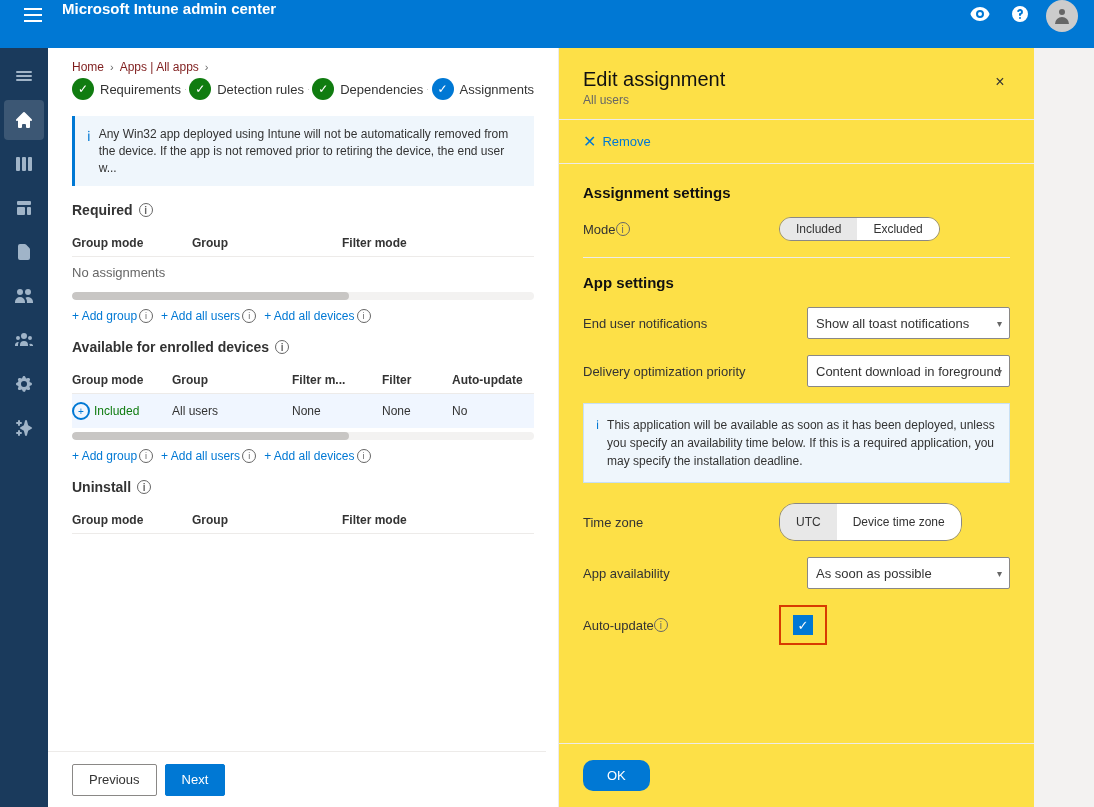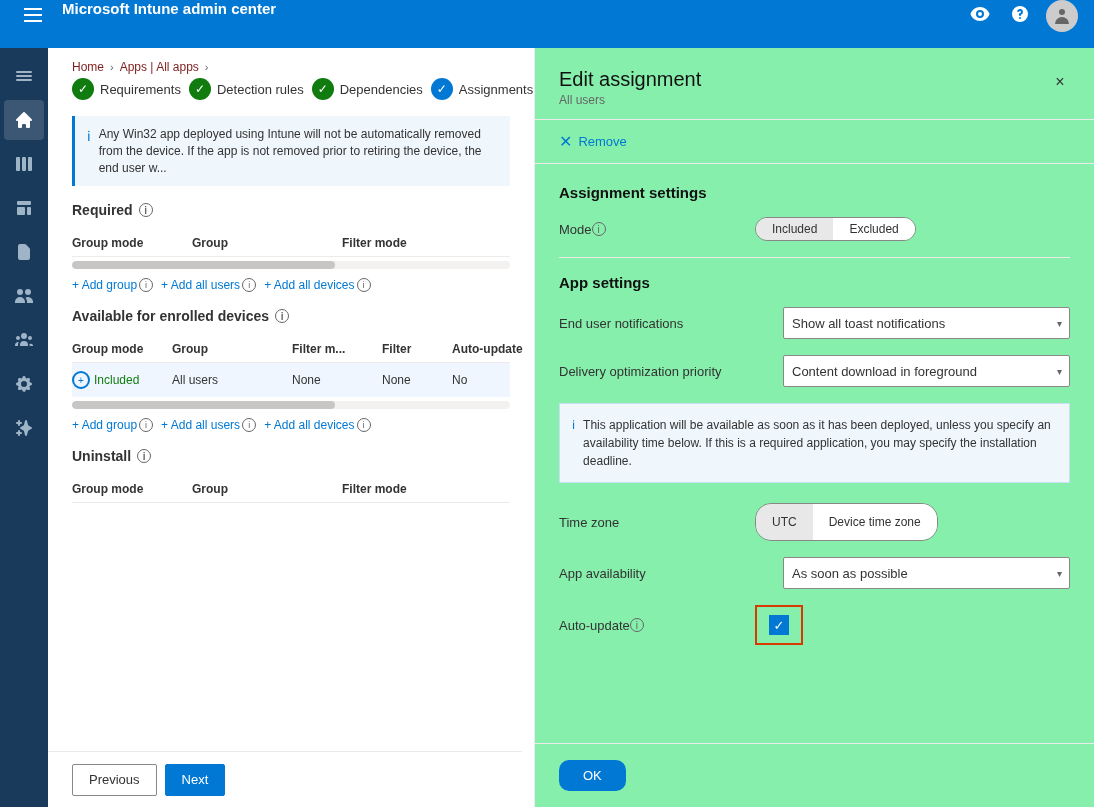--- a/index.html
+++ b/index.html
@@ -211,22 +211,22 @@
       display: flex; align-items: center;
     }
     .btn-primary {
       background: #0078d4;
       color: white;
       border-color: #0078d4;
     }
 
     
     .right-panel {
-      width: 560px;
-      background: #86efac;
+      width: 476px;
+      background: #fde047;
       border-left: 1px solid #edebe9;
       display: flex;
       flex-direction: column;
       overflow-y: auto;
       position: relative;
       flex-shrink: 0;
     }
     .panel-header {
       padding: 20px 24px 12px;
       border-bottom: 1px solid #edebe9;
@@ -532,20 +532,21 @@
     <div class="section">
       <div class="section-title">
         <span>Required</span>
         <span class="info-circle">i</span>
       </div>
       <div class="table-header">
         <span>Group mode</span>
         <span>Group</span>
         <span>Filter mode</span>
       </div>
+      <div class="no-assignments">No assignments</div>
       <div class="scroll-bar-h">
         <div class="scroll-bar-h-thumb"></div>
       </div>
       <div class="add-links">
         <a class="add-link">
           <span>+ Add group</span>
           <span class="info-circle" style="font-size:9px;">i</span>
         </a>
         <a class="add-link">
           <span>+ Add all users</span>

